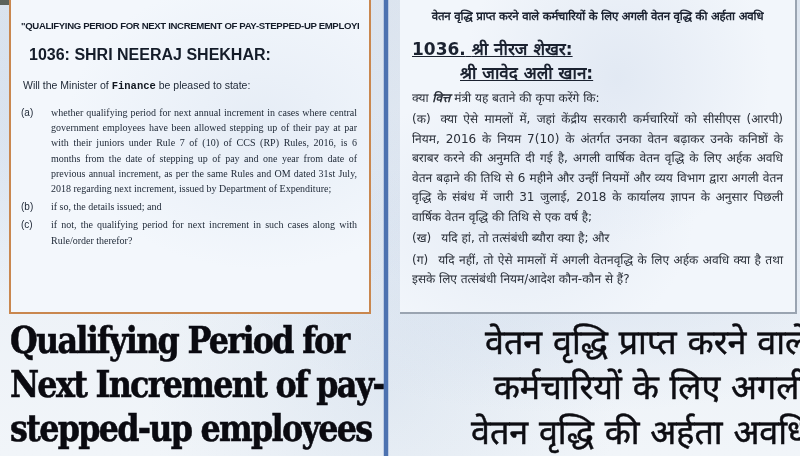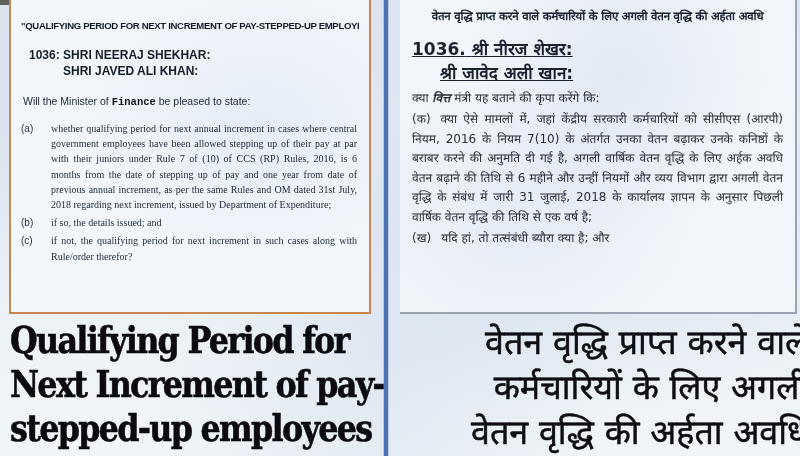--- a/index.html
+++ b/index.html
@@ -24,21 +24,21 @@
     background:
       radial-gradient(ellipse at 70% 40%, rgba(190,206,228,.25), transparent 55%),
       #f3f7fc;
     color:#1c2634;
     padding:22px 10px 0 10px;
   }
   .en-title{
     text-align:center;font-weight:bold;font-size:9.6px;letter-spacing:-.35px;
     white-space:nowrap;overflow:hidden;color:#141c29;
   }
-  .en-qblock{margin:16px 0 0 8px;font-weight:bold;font-size:12px;line-height:16px;color:#141c29;}
+  .en-qblock{margin:16px 0 0 8px;font-weight:bold;font-size:16px;line-height:16px;color:#141c29;}
   .en-member2{margin-left:34px;}
   .en-intro{margin:16px 0 0 2px;font-size:10.5px;}
   .en-intro b{color:#10161f;font-family:Liberation Mono, monospace;}
   .en-items{margin-top:13px;}
   .en-item{display:flex;font-size:10px;line-height:15.2px;margin-bottom:3px;}
   .en-item-label{flex:0 0 30px;}
   .en-item-text{flex:1;text-align:justify;padding-right:2px;font-family:Liberation Serif, serif;}
   .en-headline{
     position:absolute;left:10px;top:318px;width:430px;
     font-family:"DejaVu Serif",serif;font-weight:bold;
@@ -56,21 +56,21 @@
       radial-gradient(ellipse at 30% 70%, rgba(188,203,226,.25), transparent 45%),
       #f2f6fb;
     color:#2a2f38;font-family:"DejaVu Sans",sans-serif;
     padding:8px 12px 0 12px;
   }
   .hi-title{
     text-align:center;font-weight:bold;font-size:11.5px;letter-spacing:-.2px;
     white-space:nowrap;overflow:hidden;color:#1b2230;
   }
   .hi-qblock{margin:14px 0 0 0;font-weight:bold;font-size:17px;line-height:24px;color:#1b2230;text-decoration:underline;}
-  .hi-member2{margin-left:28px;}
+  .hi-member2{margin-left:48px;}
   .hi-intro{margin:4px 0 0 0;font-size:12px;}
   .hi-intro b{font-style:italic;}
   .hi-items{margin-top:4px;}
   .hi-item{font-size:12px;line-height:19.5px;text-align:justify;margin:0 0 2px 0;}
   .hi-item-label{margin-right:10px;}
   .hi-headline{
     position:absolute;left:404px;top:320px;width:404px;text-align:right;
     font-family:"DejaVu Sans",sans-serif;
     font-size:34px;line-height:45px;color:#0d0d12;
     -webkit-text-stroke:.5px #0d0d12;white-space:nowrap;
@@ -78,21 +78,20 @@
 </style>
 </head>
 <body>
 
 <div class="scan-edge"></div>
 
 <div class="en-box">
   <div class="en-title">"QUALIFYING PERIOD FOR NEXT INCREMENT OF PAY-STEPPED-UP EMPLOYEES"</div>
   <div class="en-qblock">
     <div><span>1036:</span> <span>SHRI NEERAJ SHEKHAR:</span></div>
-    <div class="en-member2"><span>SHRI JAVED ALI KHAN:</span></div>
   </div>
   <div class="en-intro"><span>Will the Minister of </span><b>Finance</b><span> be pleased to state:</span></div>
   <div class="en-items">
     <div class="en-item">
       <span class="en-item-label">(a)</span>
       <span class="en-item-text">whether qualifying period for next annual increment in cases where central government employees have been allowed stepping up of their pay at par with their juniors under Rule 7 of (10) of CCS (RP) Rules, 2016, is 6 months from the date of stepping up of pay and one year from date of previous annual increment, as per the same Rules and OM dated 31st July, 2018 regarding next increment, issued by Department of Expenditure;</span>
     </div>
     <div class="en-item">
       <span class="en-item-label">(b)</span>
       <span class="en-item-text">if so, the details issued; and</span>
@@ -115,20 +114,21 @@
 <div class="hi-doc">
   <div class="hi-title">वेतन वृद्धि प्राप्त करने वाले कर्मचारियों के लिए अगली वेतन वृद्धि की अर्हता अवधि</div>
   <div class="hi-qblock">
     <div><span>1036.</span> <span>श्री नीरज शेखर:</span></div>
     <div class="hi-member2"><span>श्री जावेद अली खान:</span></div>
   </div>
   <div class="hi-intro"><span>क्या </span><b>वित्त</b><span> मंत्री यह बताने की कृपा करेंगे कि:</span></div>
   <div class="hi-items">
     <p class="hi-item"><span class="hi-item-label">(क)</span><span>क्या ऐसे मामलों में, जहां केंद्रीय सरकारी कर्मचारियों को सीसीएस (आरपी) नियम, 2016 के नियम 7(10) के अंतर्गत उनका वेतन बढ़ाकर उनके कनिष्ठों के बराबर करने की अनुमति दी गई है, अगली वार्षिक वेतन वृद्धि के लिए अर्हक अवधि वेतन बढ़ाने की तिथि से 6 महीने और उन्हीं नियमों और व्यय विभाग द्वारा अगली वेतन वृद्धि के संबंध में जारी 31 जुलाई, 2018 के कार्यालय ज्ञापन के अनुसार पिछली वार्षिक वेतन वृद्धि की तिथि से एक वर्ष है;</span></p>
     <p class="hi-item"><span class="hi-item-label">(ख)</span><span>यदि हां, तो तत्संबंधी ब्यौरा क्या है; और</span></p>
+    <p class="hi-item"><span class="hi-item-label">(ग)</span><span>यदि नहीं, तो ऐसे मामलों में अगली वेतनवृद्धि के लिए अर्हक अवधि क्या है तथा इसके लिए तत्संबंधी नियम/आदेश कौन-कौन से हैं?</span></p>
   </div>
 </div>
 
 <div class="hi-headline">
   <div>वेतन वृद्धि प्राप्त करने वाले</div>
   <div>कर्मचारियों के लिए अगली</div>
   <div>वेतन वृद्धि की अर्हता अवधि</div>
 </div>
 
 </body></html>

